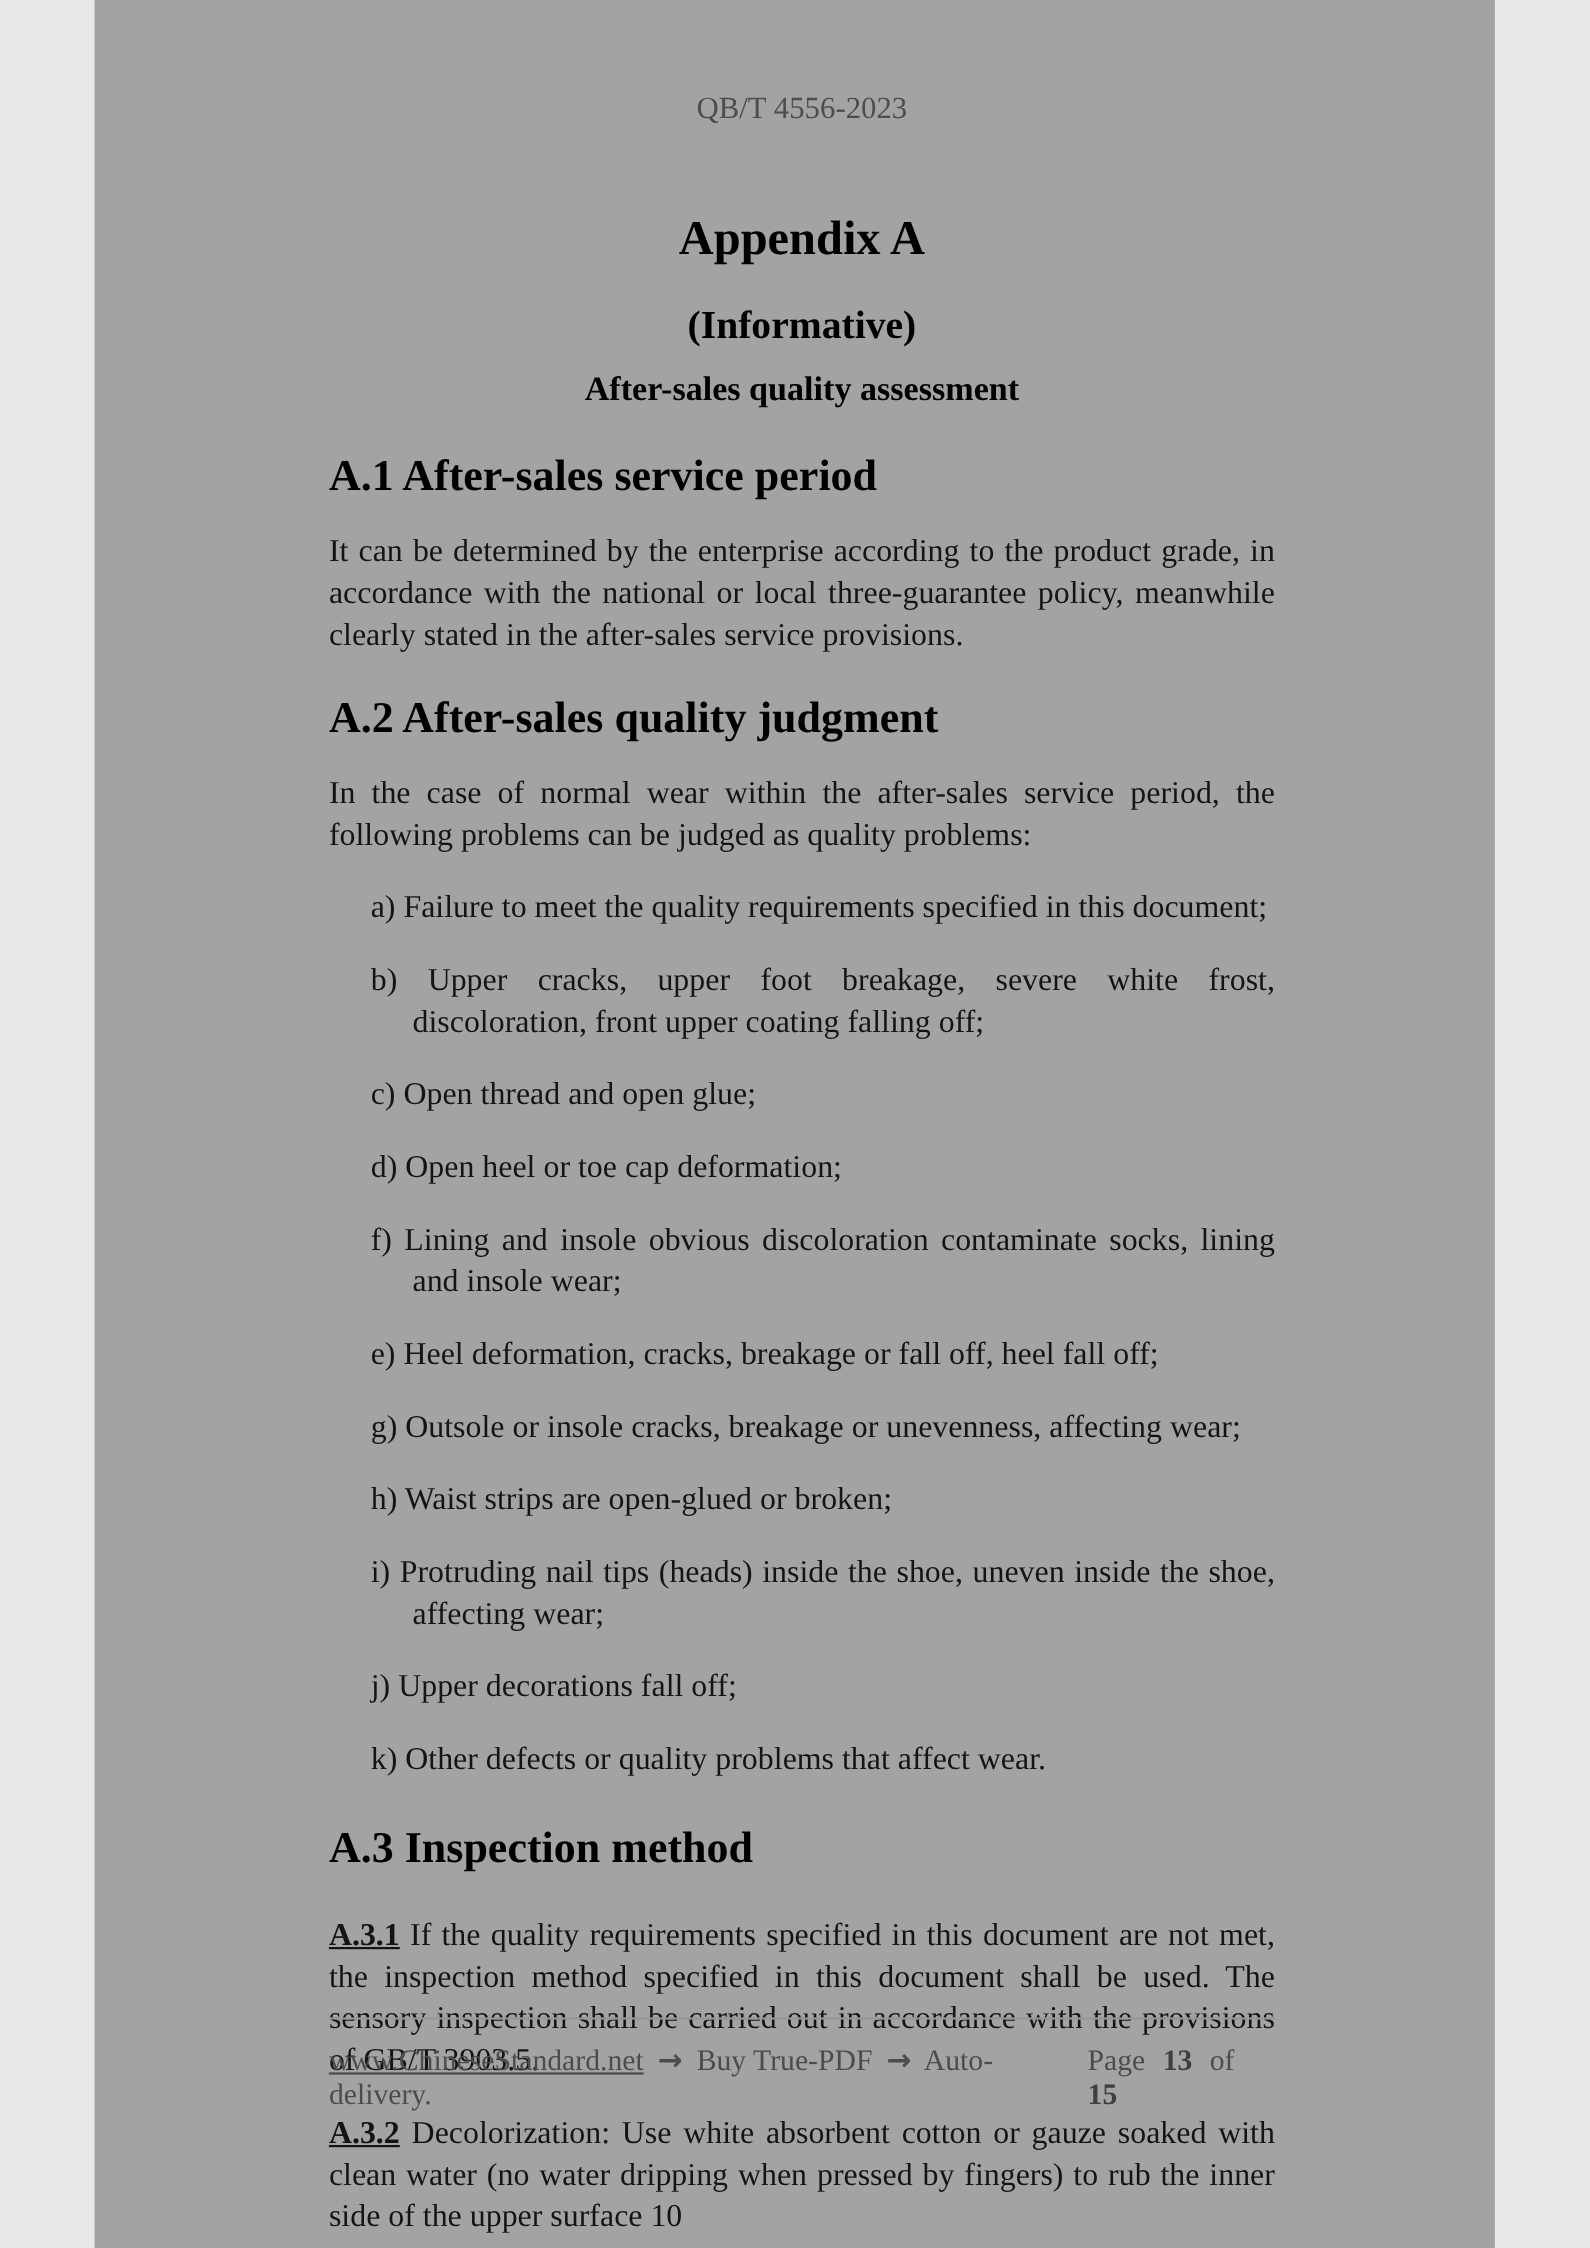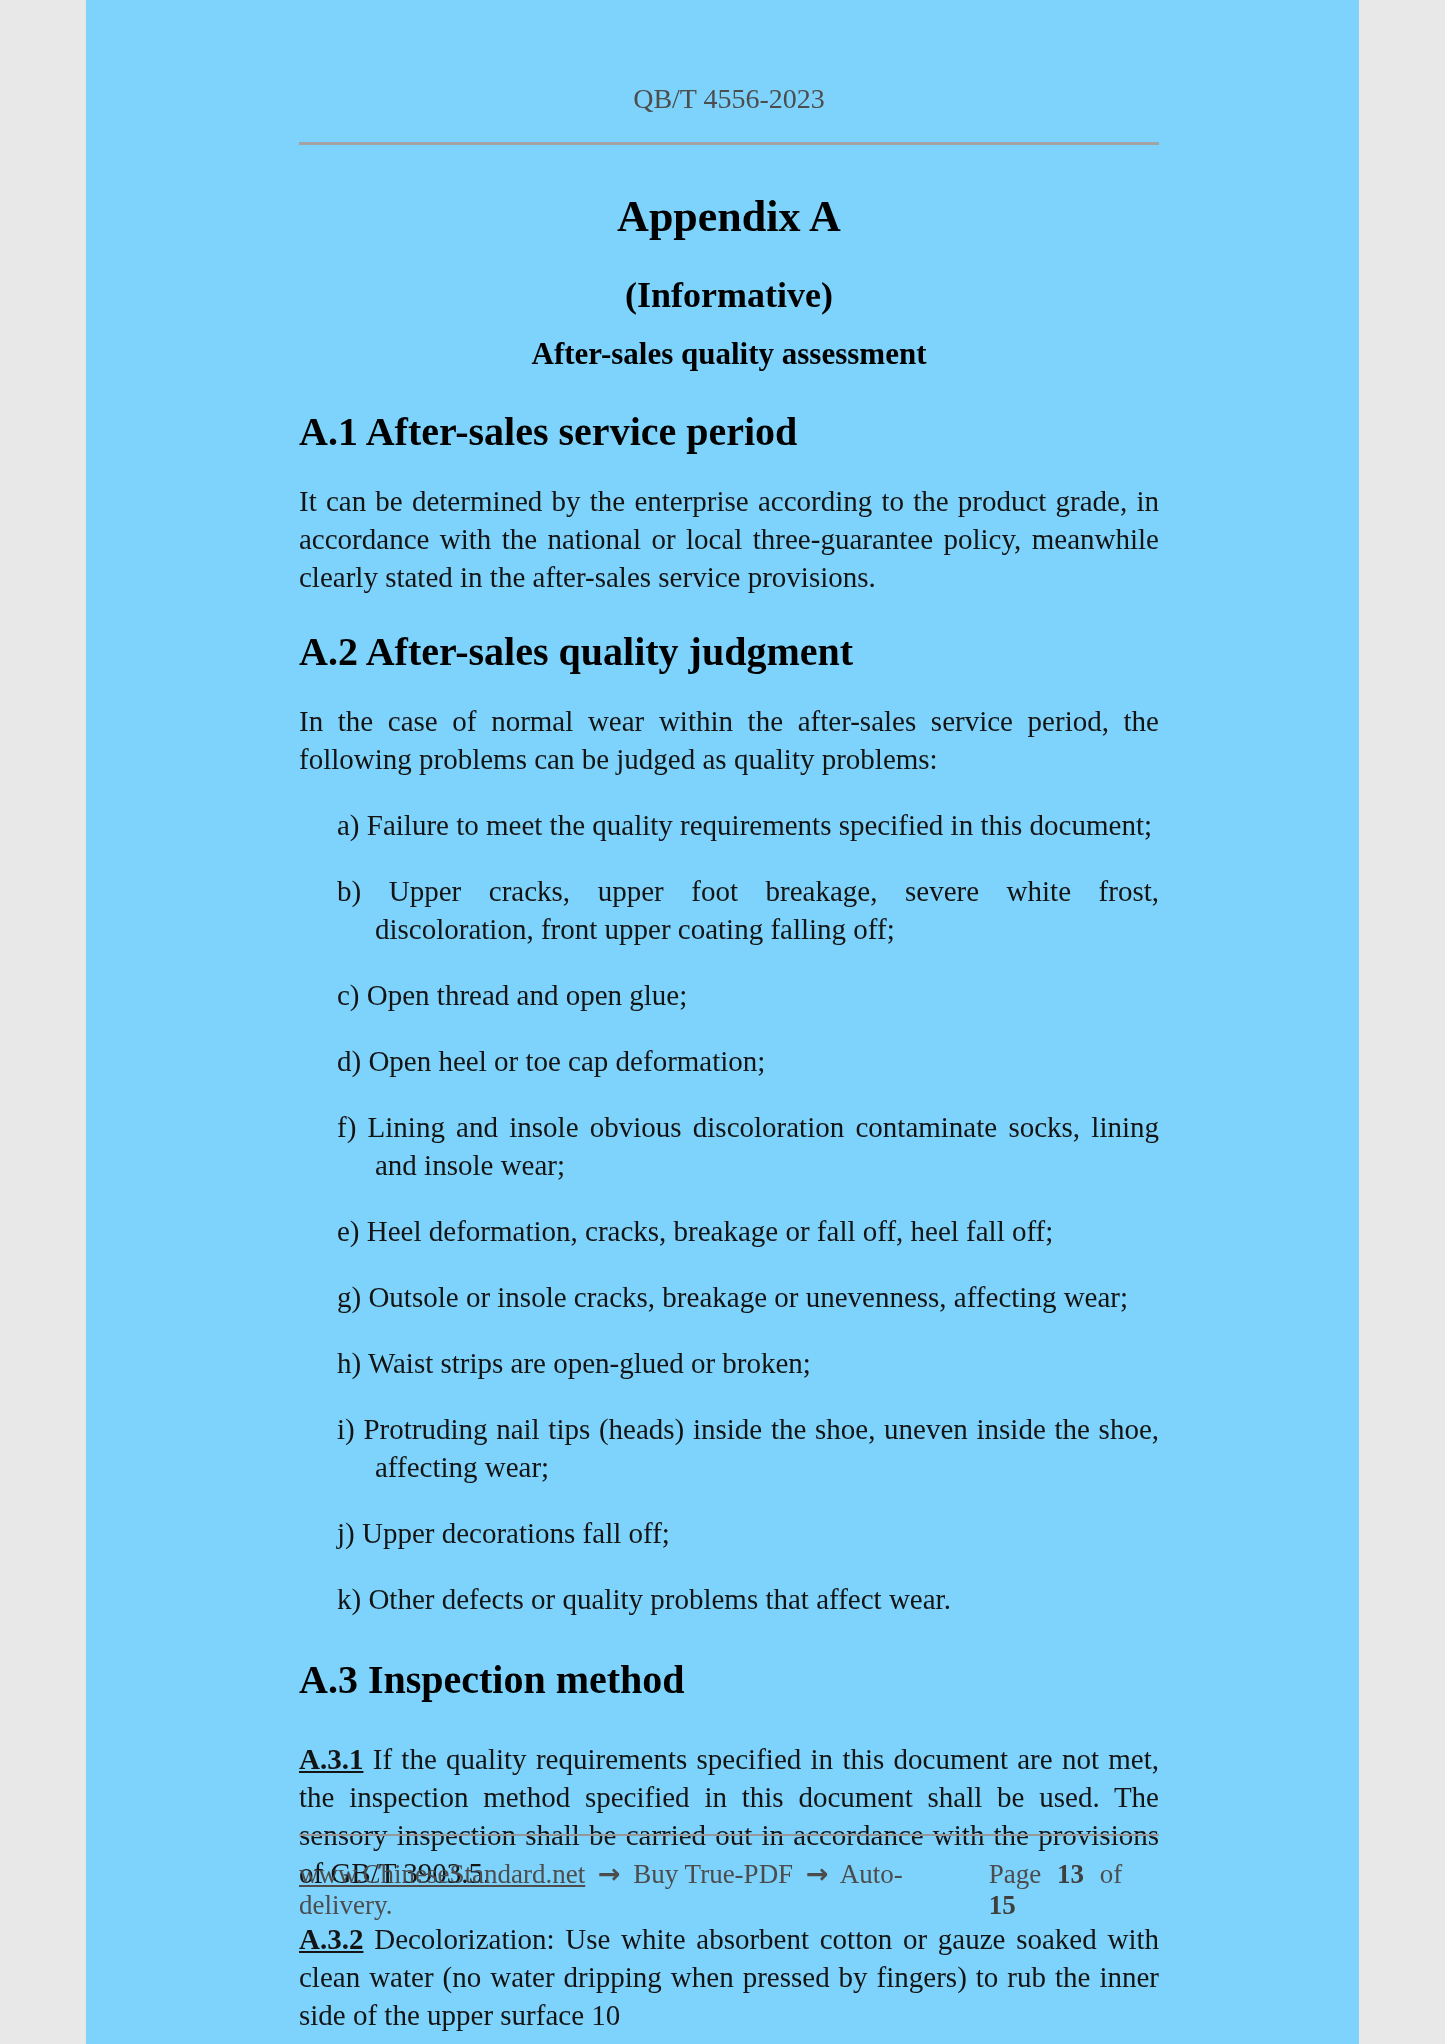--- a/index.html
+++ b/index.html
@@ -1,21 +1,21 @@
 <!DOCTYPE html>
 <html><head>
 <meta charset="utf-8">
 <style>
   html, body { margin: 0; padding: 0; background: #e8e8e8; }
   .page {
     position: relative;
     width: 1273px;
     height: 2044px;
     margin: 0 auto;
-    background: #7dd3fc;
+    background: #a3a3a3;
     font-family: "Liberation Serif", "DejaVu Serif", serif;
     color: #141414;
     overflow: hidden;
   }
   .content {
     padding: 0 200px 0 213px;
   }
   .doc-header {
     padding-top: 82px;
     text-align: center;

